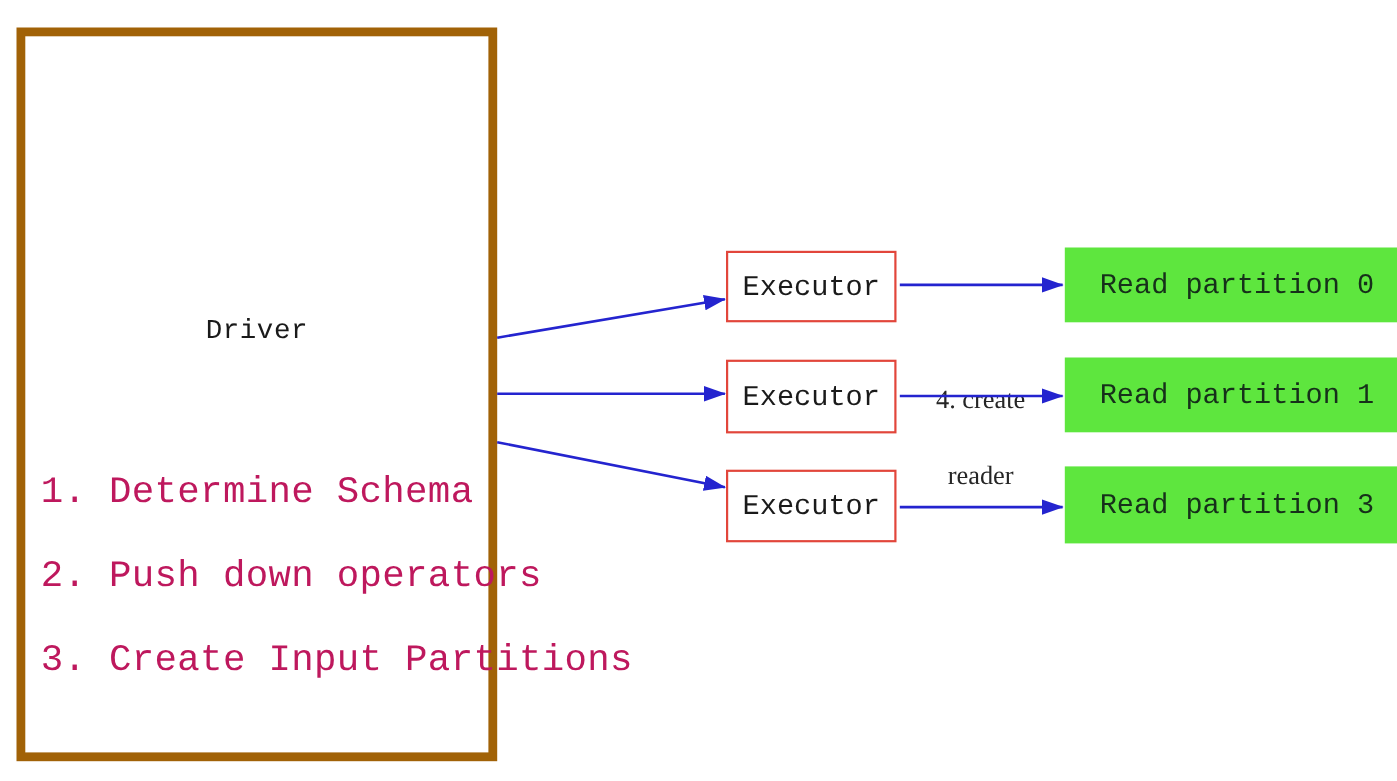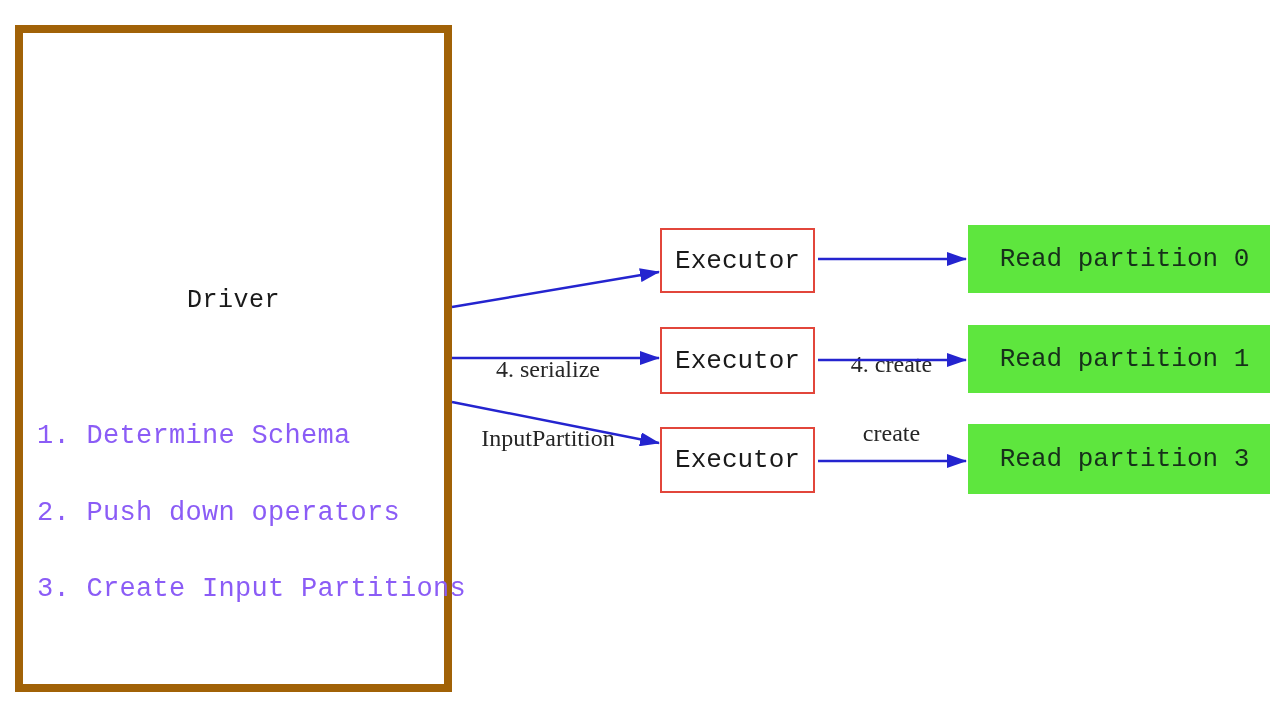--- a/index.html
+++ b/index.html
@@ -20,22 +20,22 @@
     position: absolute; left: 15px; top: 25px;
     width: 437px; height: 667px;
     border: 8px solid #a16207; background: #ffffff;
   }
   .driver-title {
     position: absolute; top: 255px; left: 0; width: 100%;
     text-align: center; font-size: 25px; line-height: 25px;
     color: #1a1a1a; letter-spacing: 0.5px; white-space: pre;
   }
   .driver-steps {
-    position: absolute; top: 340px; left: 14px;
-    font-size: 27px; line-height: 25.5px; color: #8b5cf6;
+    position: absolute; top: 352px; left: 14px;
+    font-size: 34px; line-height: 25.5px; color: #be185d;
     white-space: pre; letter-spacing: 0.3px;
   }
 
   .executor-box {
     position: absolute; left: 660px; width: 155px;
     border: 2px solid #e2463b; background: #ffffff;
     display: flex; align-items: center; justify-content: center;
     font-size: 26px; color: #1a1a1a; white-space: pre;
   }
   .executor-1 { top: 228px; height: 65px; }
@@ -91,27 +91,23 @@
   <div class="partition-box partition-1 mono">
     <span>Read partition 0</span>
   </div>
   <div class="partition-box partition-2 mono">
     <span>Read partition 1</span>
   </div>
   <div class="partition-box partition-3 mono">
     <span>Read partition 3</span>
   </div>
 
-  <div class="edge-label edge-label-serialize serif">
-    <div>4. serialize</div>
-    <div>InputPartition</div>
-  </div>
   <div class="edge-label edge-label-reader serif">
     <div>4. create</div>
-    <div>create</div>
+    <div>reader</div>
   </div>
 
   <svg class="arrow-layer" viewBox="0 0 1270 710" xmlns="http://www.w3.org/2000/svg">
     <defs>
       <marker id="arrowhead" markerUnits="userSpaceOnUse" markerWidth="20" markerHeight="14" refX="19" refY="7" orient="auto">
         <path d="M0,0 L20,7 L0,14 Z" fill="#2424cf"></path>
       </marker>
     </defs>
     <line x1="452" y1="307" x2="659" y2="272" stroke="#2424cf" stroke-width="2.4" marker-end="url(#arrowhead)"></line>
     <line x1="452" y1="358" x2="659" y2="358" stroke="#2424cf" stroke-width="2.4" marker-end="url(#arrowhead)"></line>

